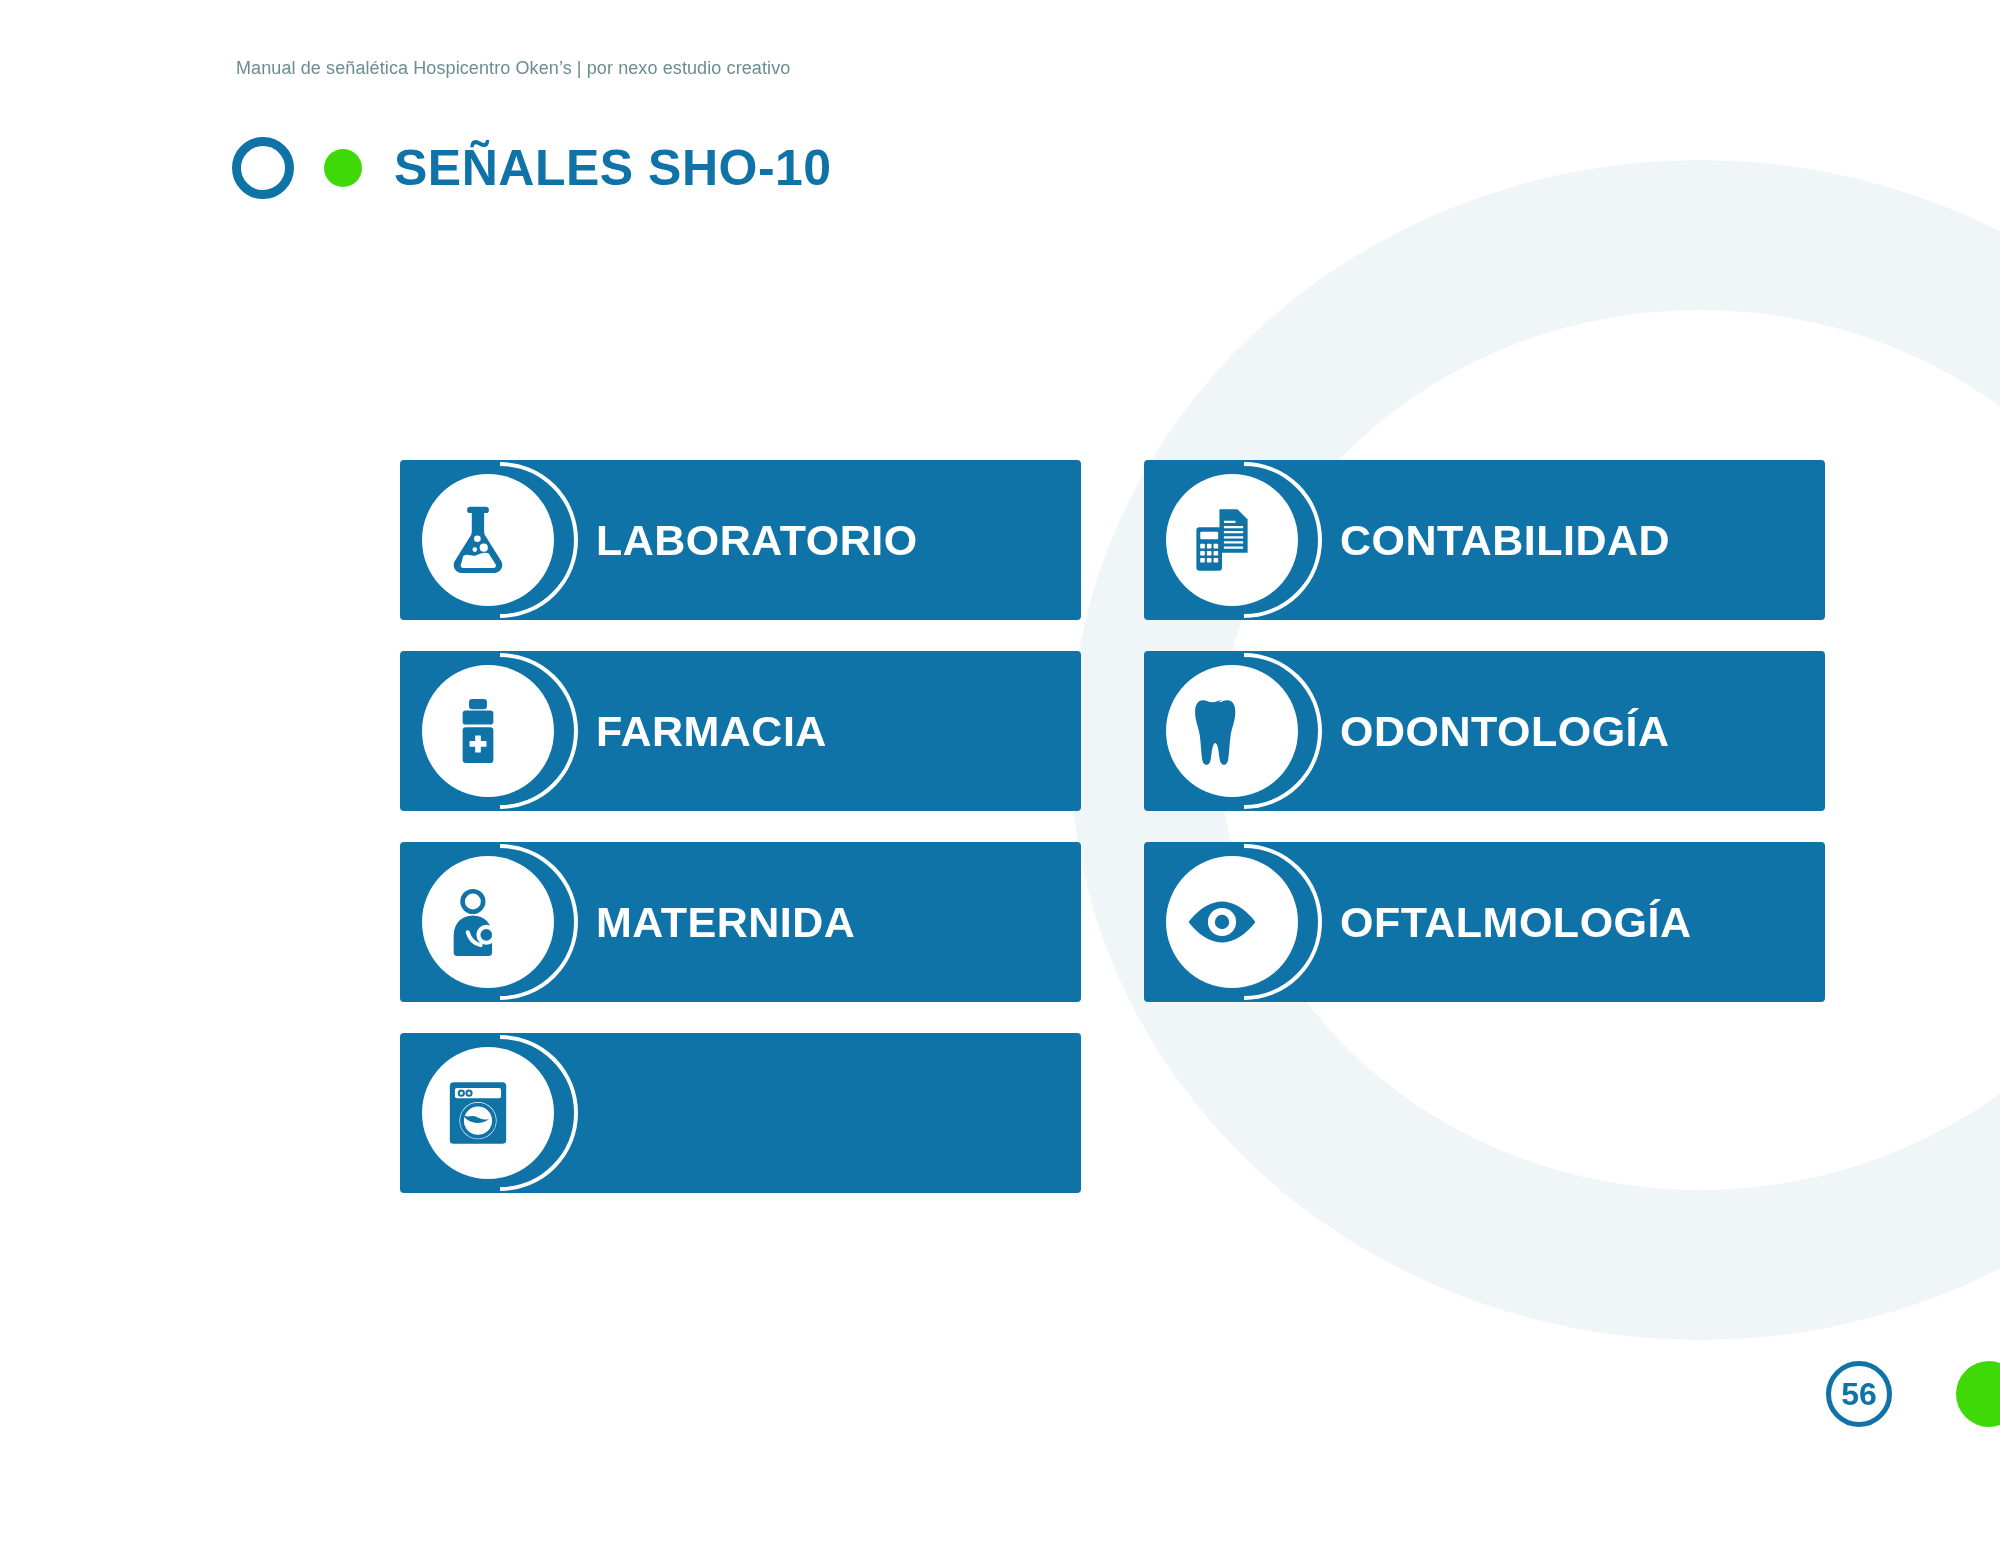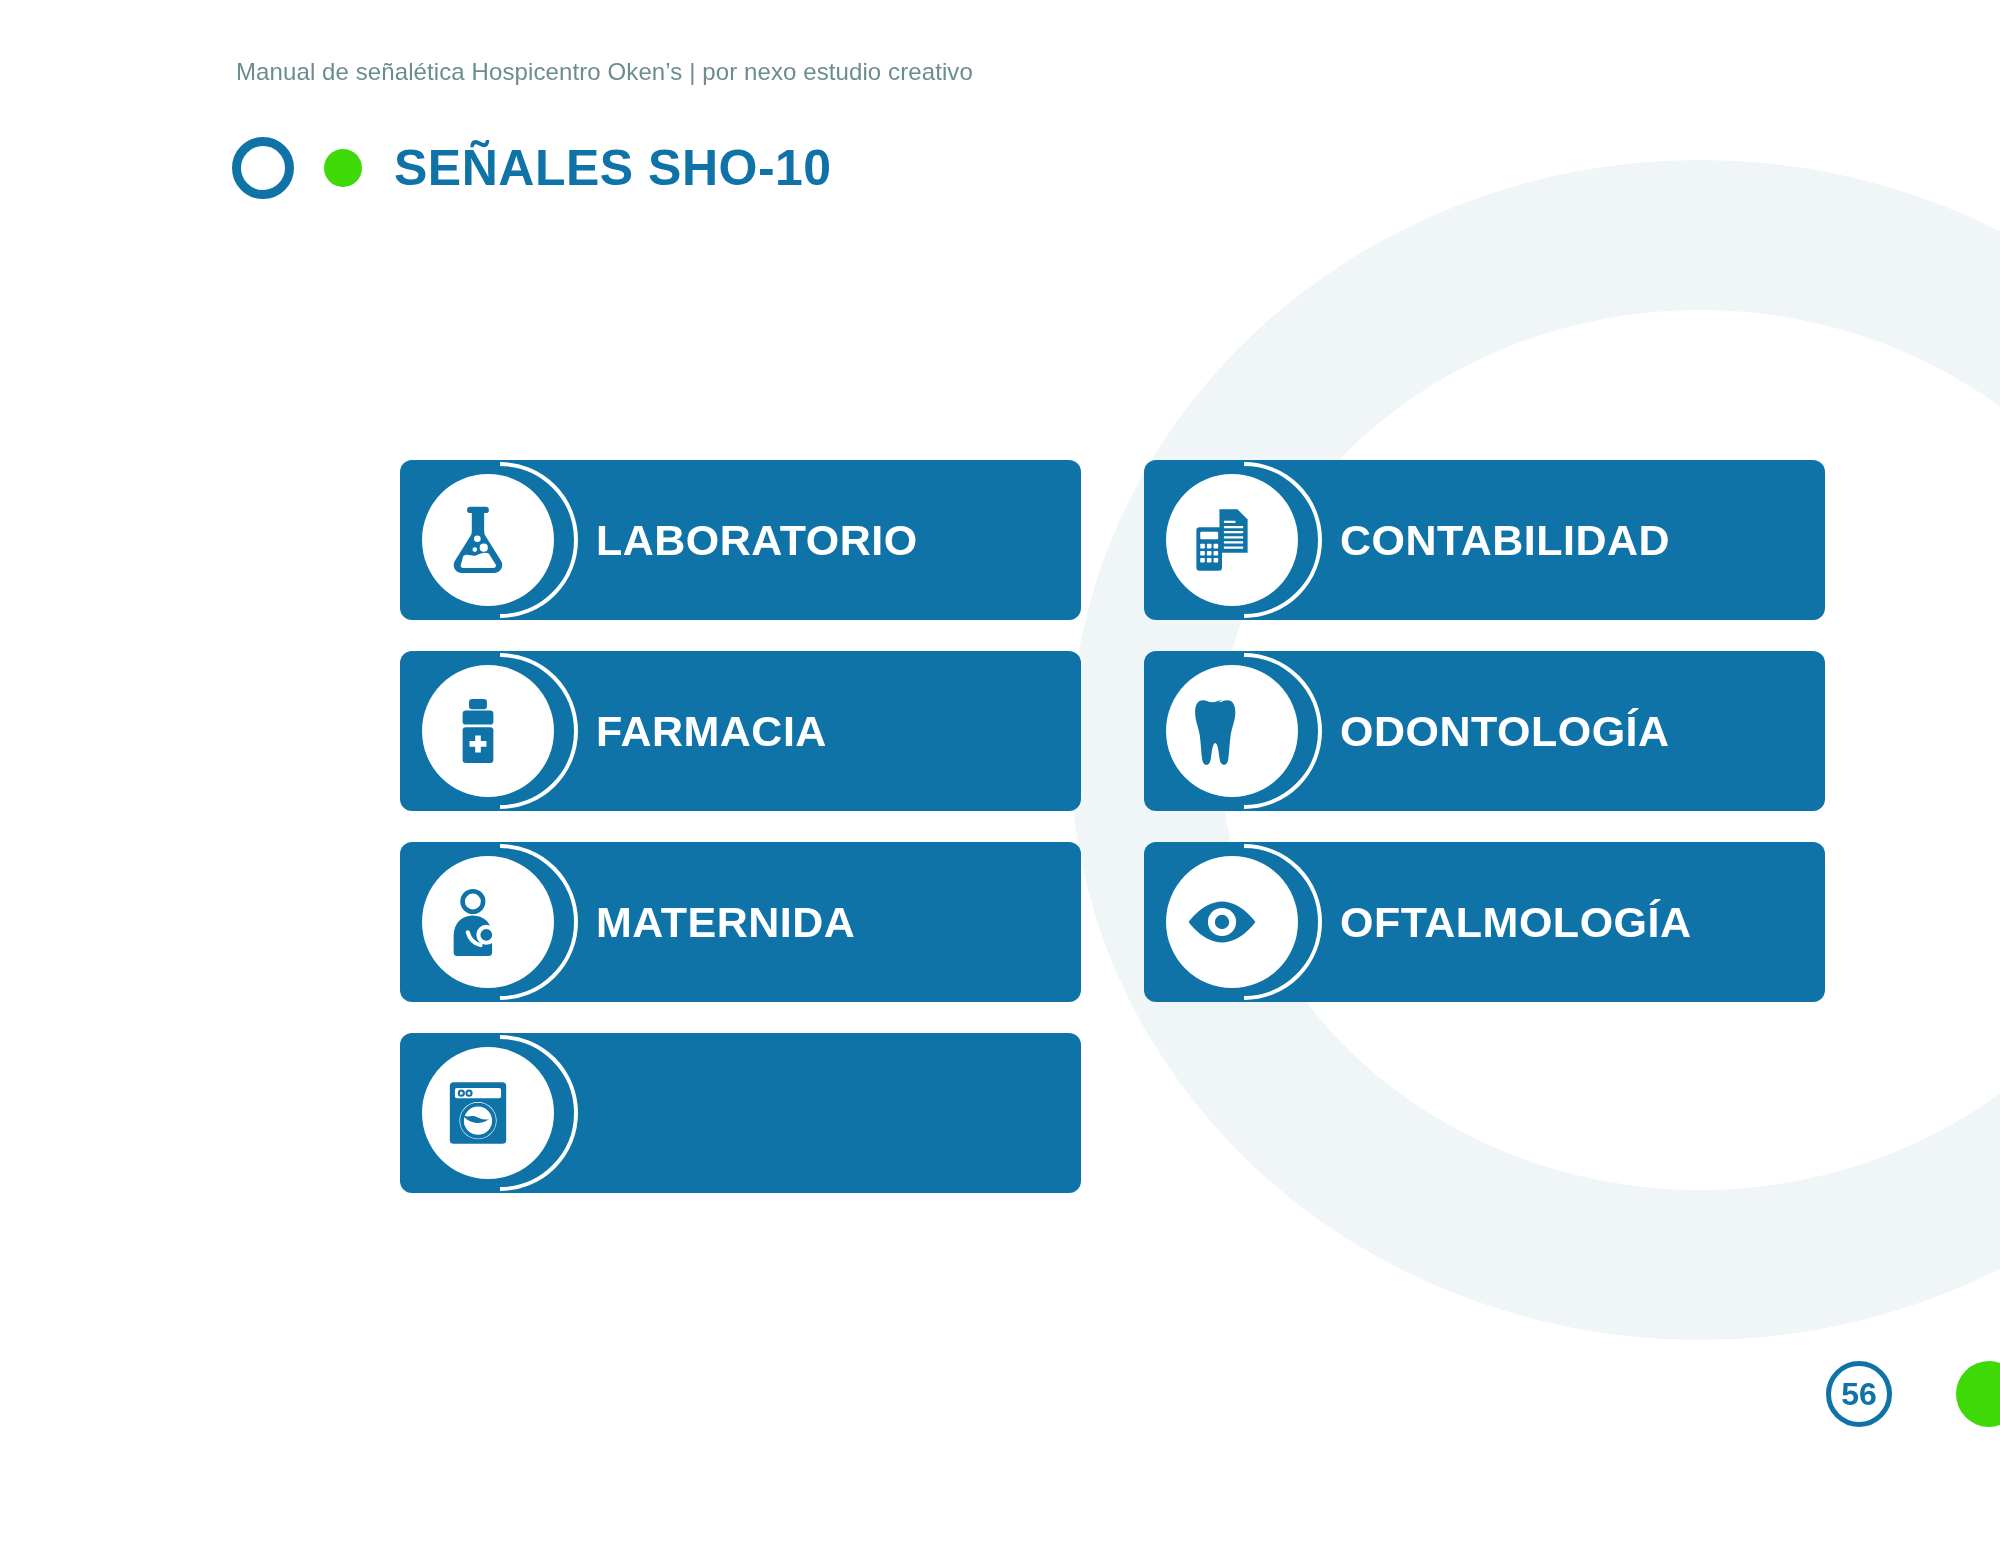--- a/index.html
+++ b/index.html
@@ -36,21 +36,21 @@
     height: 330px;
     background: #ffffff;
     z-index: 1;
   }
 
   
   .header-note {
     position: absolute;
     left: 236px;
     top: 58px;
-    font-size: 24px;
+    font-size: 18px;
     color: #6b8d8f;
     letter-spacing: 0.1px;
     white-space: nowrap;
     z-index: 5;
   }
 
   .title-row {
     position: absolute;
     left: 232px;
     top: 137px;
@@ -90,21 +90,21 @@
     display: grid;
     grid-template-columns: 681px 681px;
     column-gap: 63px;
     row-gap: 31px;
     z-index: 4;
   }
   .sign-card {
     position: relative;
     height: 160px;
     background: #1073a8;
-    border-radius: 12px;
+    border-radius: 4px;
     display: flex;
     align-items: center;
     overflow: hidden;
   }
   .sign-badge {
     position: relative;
     flex: 0 0 auto;
     width: 160px;
     height: 160px;
     display: flex;

